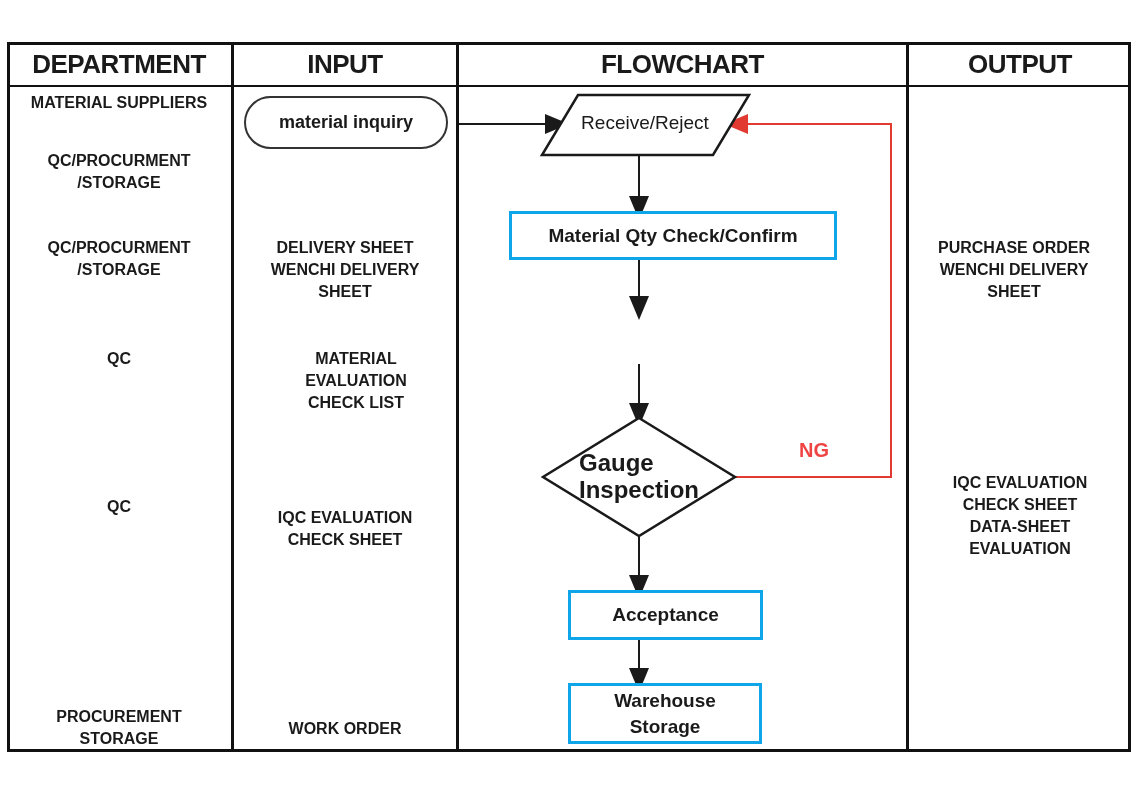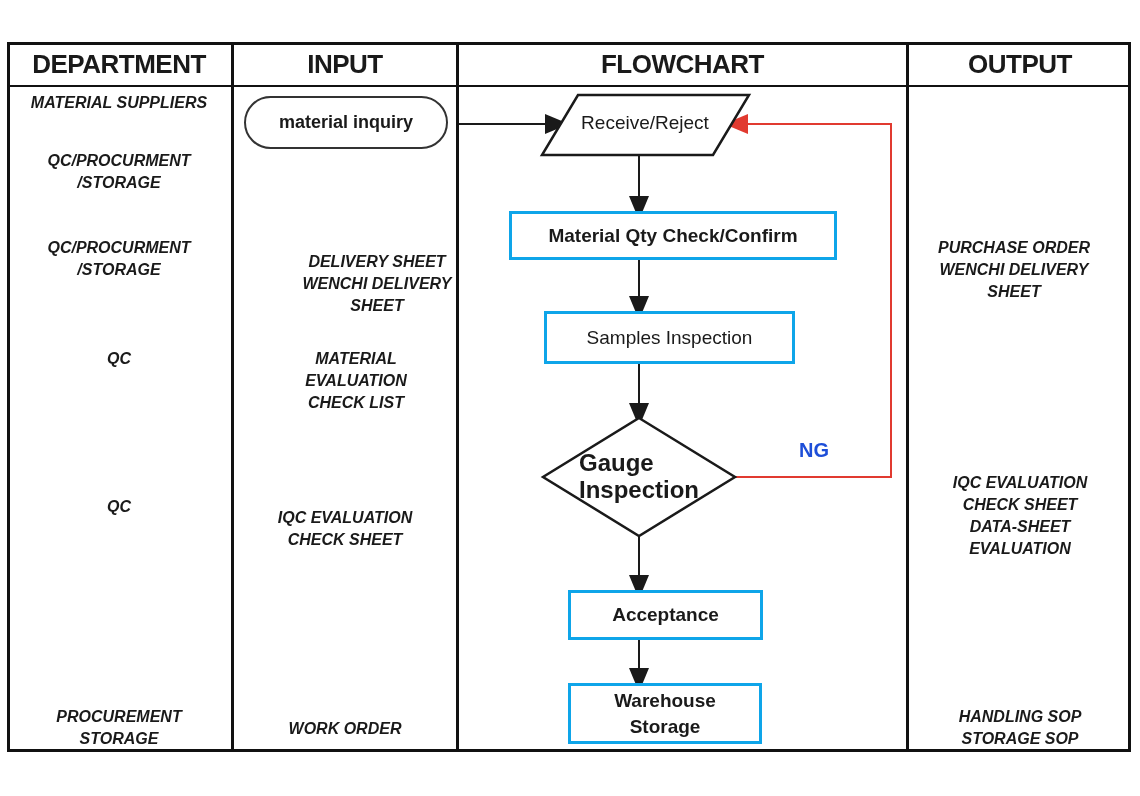--- a/index.html
+++ b/index.html
@@ -21,41 +21,41 @@
   .v-divider{top:42px;width:3px;height:710px;background:#111;}
   
   .header-cell{
     top:42px;height:44px;
     display:flex;align-items:center;justify-content:center;
     font-size:26px;font-weight:bold;letter-spacing:-0.5px;
   }
   
   .cell-text{
     font-size:16px;font-weight:bold;line-height:22px;
-    text-align:center;white-space:pre-line;font-style:italic;
+    text-align:center;white-space:pre-line;
   }
   
   .flow-box{
     box-sizing:border-box;border:3px solid #0ea5e9;background:#fff;
     display:flex;align-items:center;justify-content:center;
     text-align:center;font-size:19px;white-space:pre-line;line-height:26px;margin-left:31px;
   }
   .bold{font-weight:bold;}
   .pill{
     box-sizing:border-box;border:2px solid #333;border-radius:27px;background:#fff;
     display:flex;align-items:center;justify-content:center;
     font-size:18px;font-weight:bold;
   }
   .node-label{
     white-space:pre-line;
     display:flex;align-items:center;justify-content:center;flex-direction:column;
   }
   .receive-label{left:555px;top:112px;width:180px;font-size:19px;}
   .gauge-label{left:564px;top:449px;width:150px;font-size:24px;font-weight:bold;line-height:27px;}
-  .ng-label{left:779px;top:439px;width:70px;font-size:20px;font-weight:bold;color:#1d4ed8;text-align:center;}
+  .ng-label{left:779px;top:439px;width:70px;font-size:20px;font-weight:bold;color:#ef4444;text-align:center;}
   svg{position:absolute;left:0;top:0;}
 </style>
 </head>
 <body>
 
 <div class="canvas">
 
   <svg width="1140" height="796" viewBox="0 0 1140 796">
     <defs>
       <marker id="arrow-black" viewBox="0 0 12 10" refX="2" refY="5" markerWidth="12" markerHeight="10" orient="auto-start-reverse">
@@ -97,39 +97,36 @@
   <div class="abs cell-text" style="left:7px;width:224px;top:237px;">QC/PROCURMENT
 /STORAGE</div>
   <div class="abs cell-text" style="left:7px;width:224px;top:348px;">QC</div>
   <div class="abs cell-text" style="left:7px;width:224px;top:496px;">QC</div>
   <div class="abs cell-text" style="left:7px;width:224px;top:706px;">PROCUREMENT
 STORAGE</div>
 
   <div class="abs pill" style="left:244px;top:96px;width:204px;height:53px;">
     <span>material inquiry</span>
   </div>
-  <div class="abs cell-text" style="left:234px;width:222px;top:251px;padding-left:32px;">DELIVERY SHEET
+  <div class="abs cell-text" style="left:234px;width:222px;top:237px;">DELIVERY SHEET
 WENCHI DELIVERY
 SHEET</div>
   <div class="abs cell-text" style="left:234px;width:220px;top:348px;margin-left:12px;">MATERIAL
 EVALUATION
 CHECK LIST</div>
   <div class="abs cell-text" style="left:234px;width:222px;top:507px;">IQC EVALUATION
 CHECK SHEET</div>
   <div class="abs cell-text" style="left:234px;width:222px;top:718px;">WORK ORDER</div>
 
   <div class="abs node-label receive-label">Receive/Reject</div>
 
   <div class="abs flow-box bold" style="left:478px;top:211px;width:328px;height:49px;">
     <span>Material Qty Check/Confirm</span>
   </div>
 
-  <div class="abs flow-box" style="left:513px;top:311px;width:251px;height:53px;">
-    <span>Samples Inspection</span>
-  </div>
 
   <div class="abs node-label gauge-label">Gauge
 Inspection</div>
 
   <div class="abs ng-label">NG</div>
 
   <div class="abs flow-box bold" style="left:537px;top:683px;width:194px;height:61px;">
     <span>Warehouse
 Storage</span>
   </div>
@@ -138,16 +135,14 @@
     <span>Acceptance</span>
   </div>
 
   <div class="abs cell-text" style="left:909px;width:210px;top:237px;">PURCHASE ORDER
 WENCHI DELIVERY
 SHEET</div>
   <div class="abs cell-text" style="left:909px;width:222px;top:472px;">IQC EVALUATION
 CHECK SHEET
 DATA-SHEET
 EVALUATION</div>
-  <div class="abs cell-text" style="left:909px;width:222px;top:706px;">HANDLING SOP
-STORAGE SOP</div>
 
 </div>
 
 </body></html>

